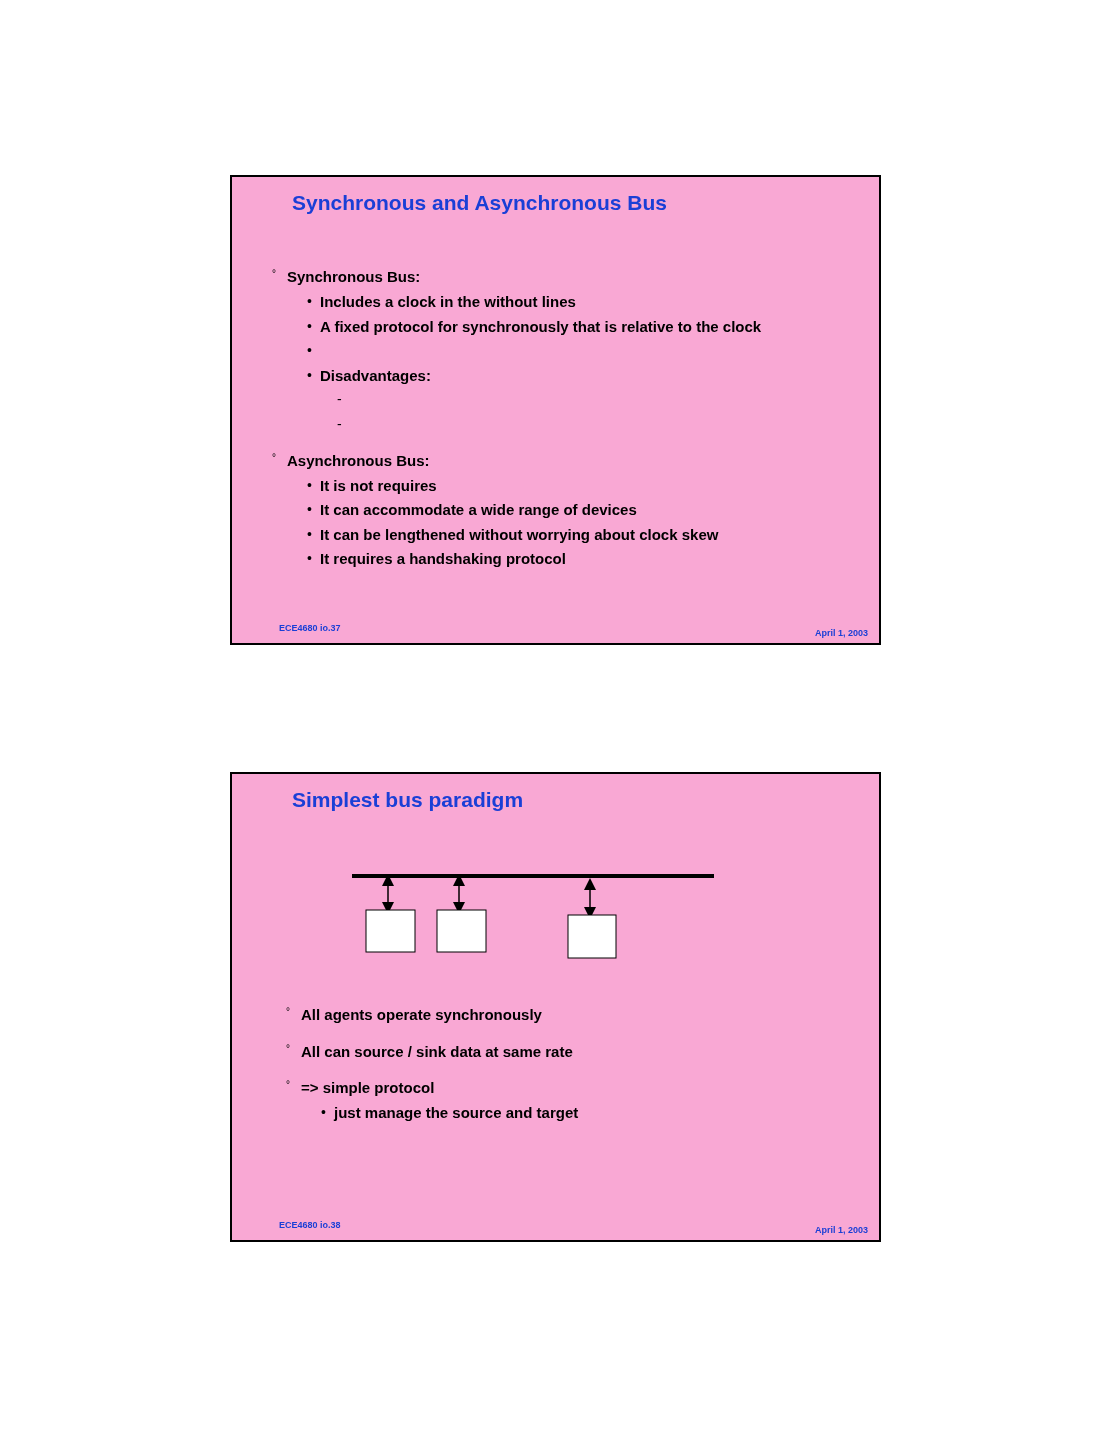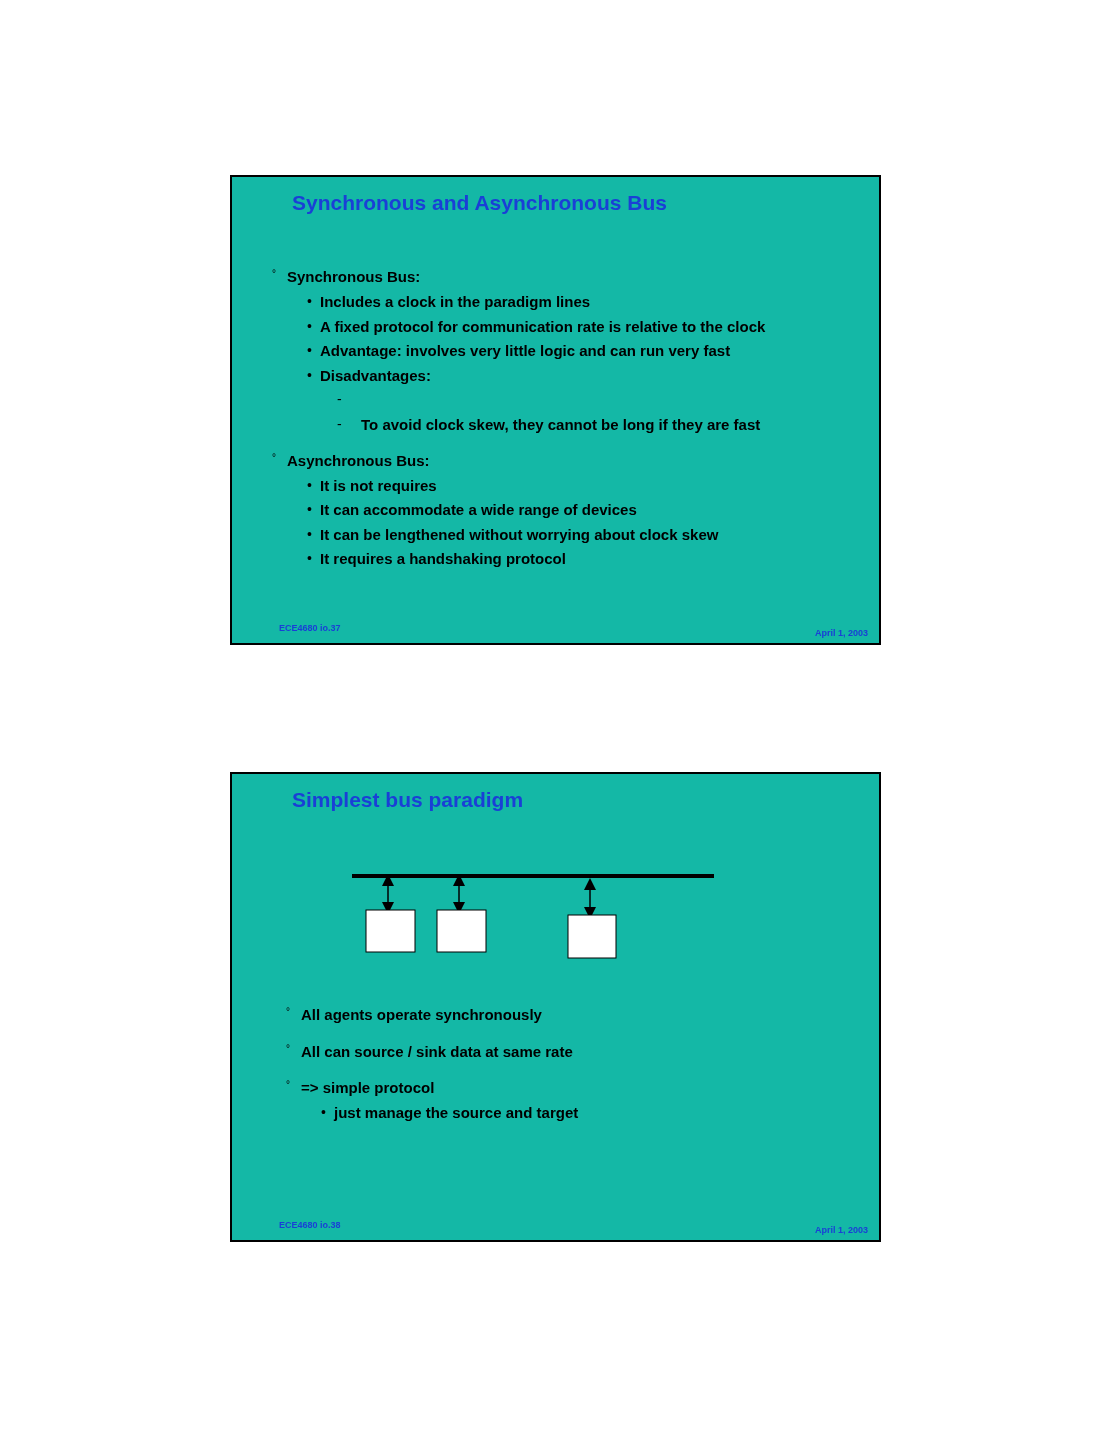--- a/index.html
+++ b/index.html
@@ -1,17 +1,17 @@
 <!DOCTYPE html>
 <html><head>
 <meta charset="utf-8">
 <style>
   html, body { margin: 0; padding: 0; background: #ffffff; }
   body { width: 1113px; height: 1440px; position: relative; font-family: "Liberation Sans", sans-serif; color: #000; overflow: hidden; }
-  .slide { position: absolute; left: 230px; width: 651px; height: 470px; border: 2px solid #000; box-sizing: border-box; background: #14b8a6; }
+  .slide { position: absolute; left: 230px; width: 651px; height: 470px; border: 2px solid #000; box-sizing: border-box; background: #f9a8d4; }
   #slide1 { top: 175px; }
   #slide2 { top: 772px; }
   .title { position: absolute; left: 60px; top: 14px; font-size: 21px; font-weight: bold; color: #1a3fd6; }
   .foot-left { position: absolute; left: 26px; bottom: 10px; font-size: 9px; font-weight: bold; color: #1a3fd6; margin-left: 21px; }
   .foot-right { position: absolute; right: 11px; bottom: 5px; font-size: 9px; font-weight: bold; color: #1a3fd6; margin-top: 48px; }
   .line { position: absolute; font-size: 15px; font-weight: bold; white-space: nowrap; }
   .mark { position: absolute; font-size: 10px; font-weight: normal; }
   .dot { position: absolute; font-size: 14px; }
   .dash { position: absolute; font-size: 14px; font-weight: normal; }
   svg.diagram { position: absolute; left: 0; top: 0; }
@@ -19,31 +19,29 @@
 </head>
 <body>
 
 <div class="slide" id="slide1">
   <div class="title">Synchronous and Asynchronous Bus</div>
 
   <span class="mark" style="left:40px;top:91px">°</span>
   <div class="line" style="left:55px;top:91px">Synchronous Bus:</div>
 
   <span class="dot" style="left:75px;top:116px">•</span>
-  <div class="line" style="left:88px;top:116px">Includes a  clock in the paradigm lines</div>
+  <div class="line" style="left:88px;top:116px">Includes a  clock in the without lines</div>
   <span class="dot" style="left:75px;top:141px">•</span>
-  <div class="line" style="left:88px;top:141px">A fixed protocol for communication rate is relative to the clock</div>
+  <div class="line" style="left:88px;top:141px">A fixed protocol for synchronously that is relative to the clock</div>
   <span class="dot" style="left:75px;top:165px">•</span>
-  <div class="line" style="left:88px;top:165px">Advantage: involves very little logic and can run very fast</div>
   <span class="dot" style="left:75px;top:190px">•</span>
   <div class="line" style="left:88px;top:190px">Disadvantages:</div>
 
   <span class="dash" style="left:105px;top:214px">-</span>
   <span class="dash" style="left:105px;top:239px">-</span>
-  <div class="line" style="left:129px;top:239px">To avoid clock skew, they cannot be long if they are fast</div>
 
   <span class="mark" style="left:40px;top:275px">°</span>
   <div class="line" style="left:55px;top:275px">Asynchronous Bus:</div>
 
   <span class="dot" style="left:75px;top:300px">•</span>
   <div class="line" style="left:88px;top:300px">It is not requires</div>
   <span class="dot" style="left:75px;top:324px">•</span>
   <div class="line" style="left:88px;top:324px">It can accommodate a wide range of devices</div>
   <span class="dot" style="left:75px;top:349px">•</span>
   <div class="line" style="left:88px;top:349px">It can be lengthened without worrying about clock skew</div>

